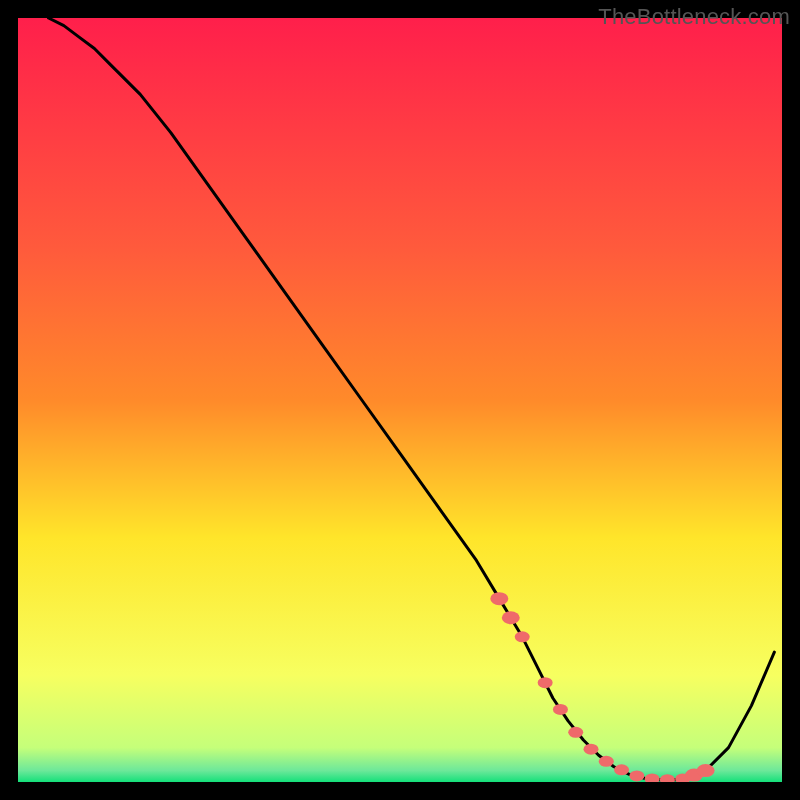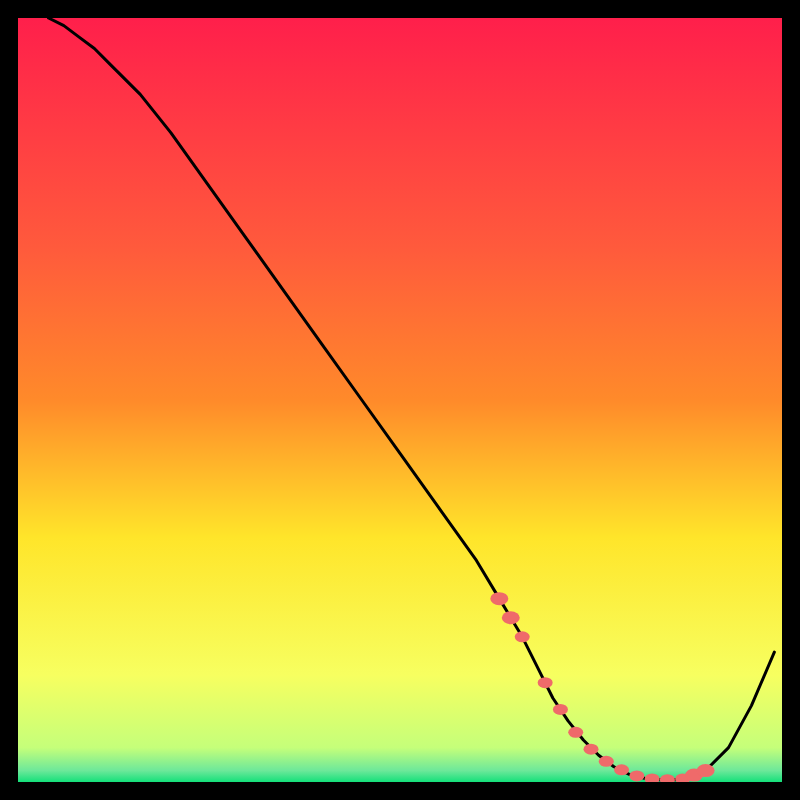--- a/index.html
+++ b/index.html
@@ -35,20 +35,21 @@
     height: 764px;
   }
   svg {
     display: block;
   }
 </style>
 </head>
 <body>
 
 <div class="frame">
+  <div class="watermark">TheBottleneck.com</div>
   <div class="plot">
     <svg id="chart-svg" width="764" height="764" viewBox="0 0 764 764">
         <defs>
           <linearGradient id="bg-grad" x1="0" y1="0" x2="0" y2="1">
             <stop offset="0%" stop-color="#ff1f4b"></stop>
             <stop offset="30%" stop-color="#ff5a3c"></stop>
             <stop offset="50%" stop-color="#ff8a2a"></stop>
             <stop offset="68%" stop-color="#ffe52a"></stop>
             <stop offset="86%" stop-color="#f7ff60"></stop>
             <stop offset="95.5%" stop-color="#c5ff7a"></stop>

